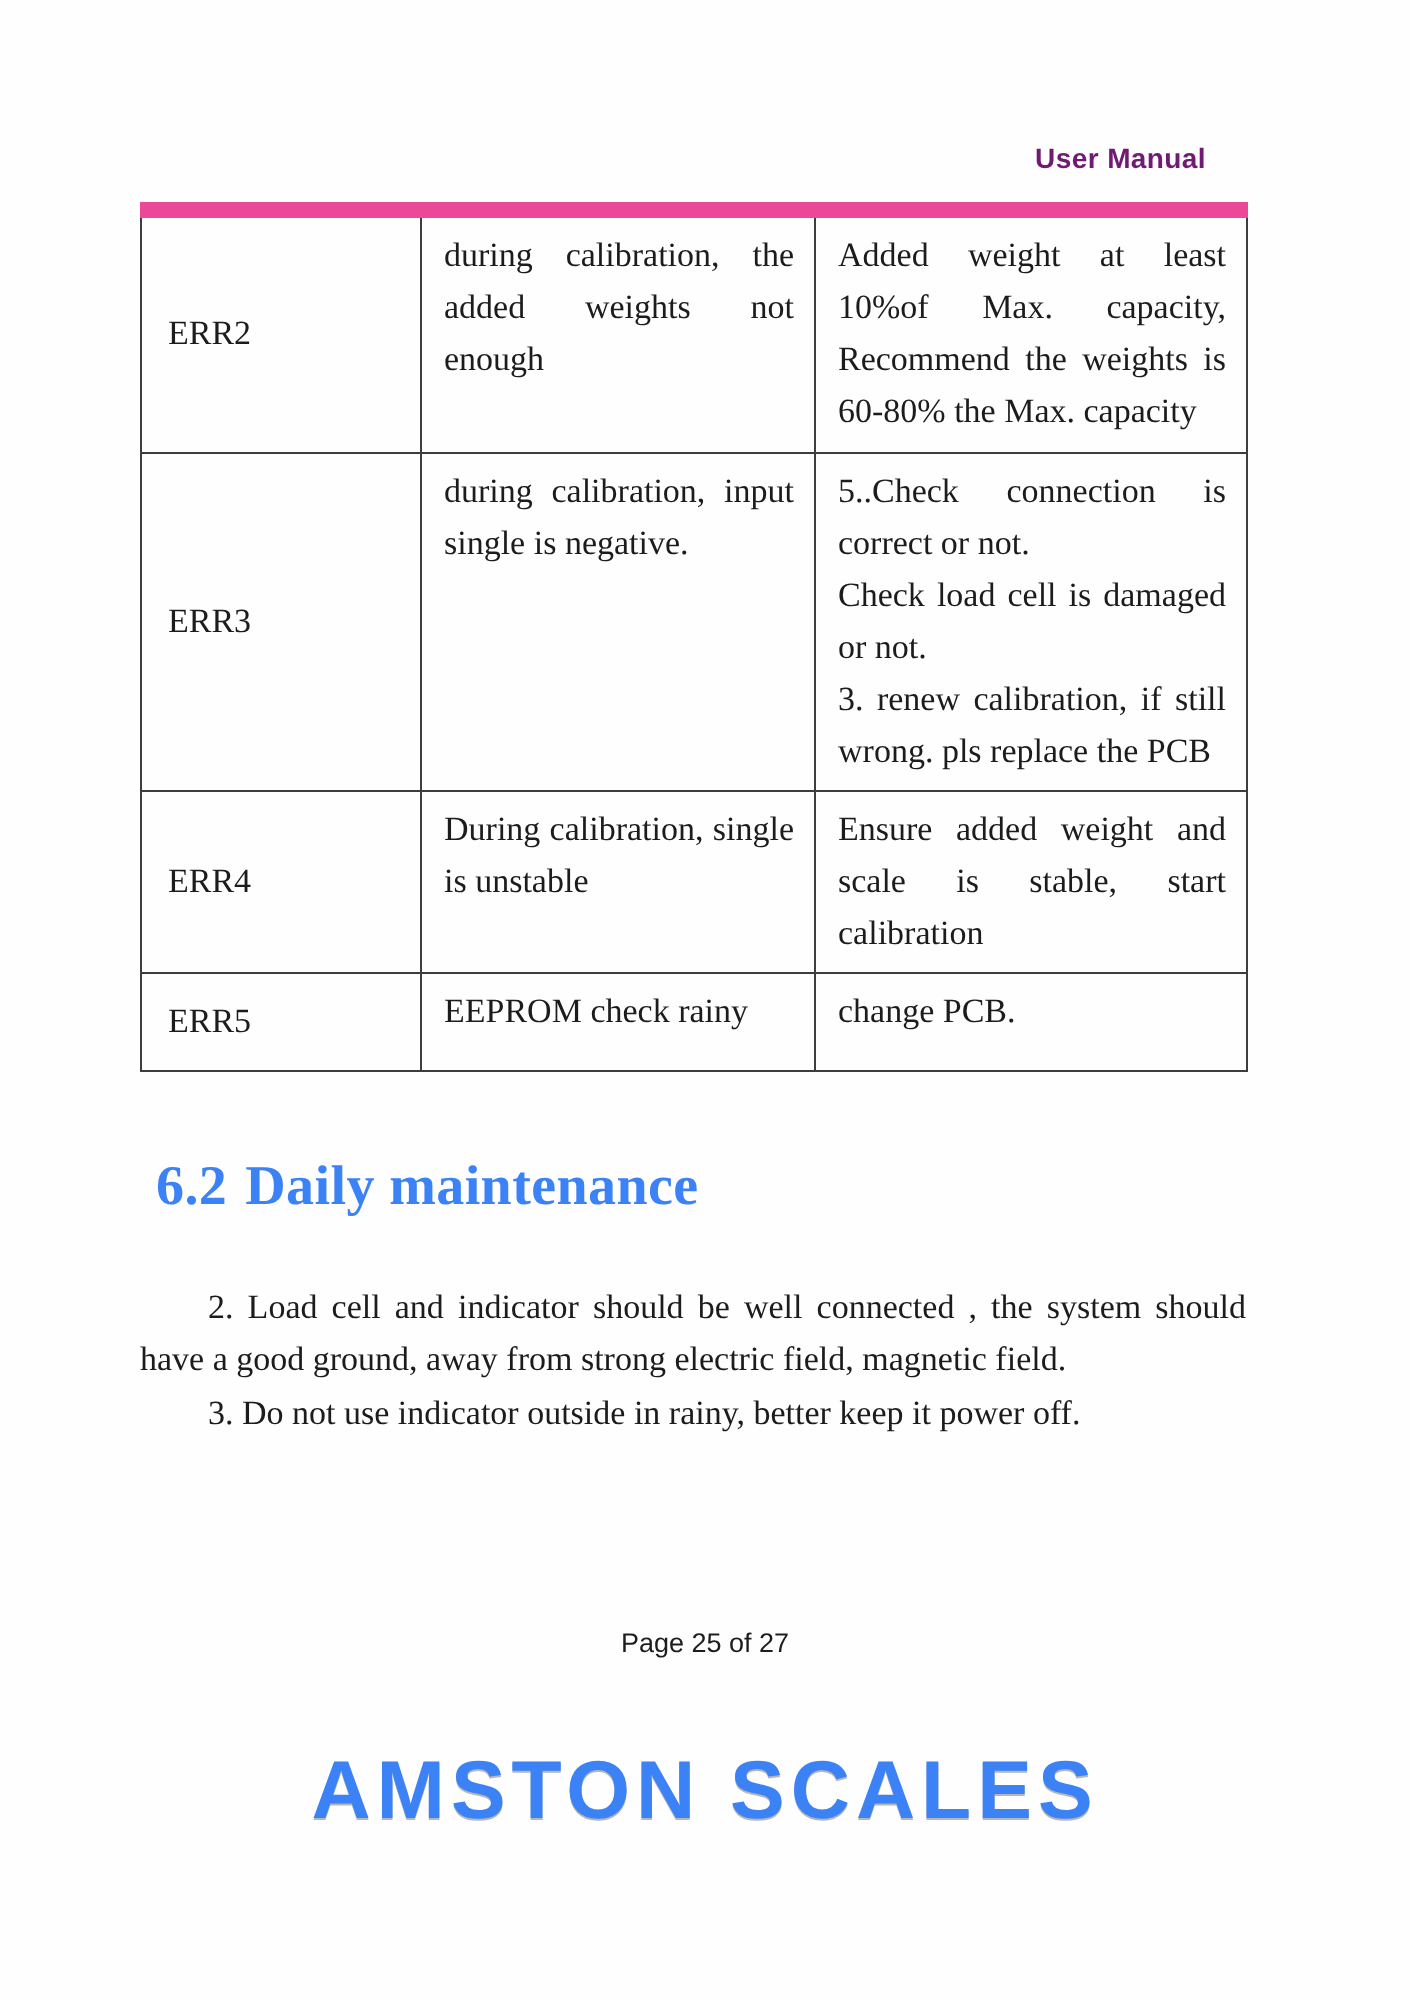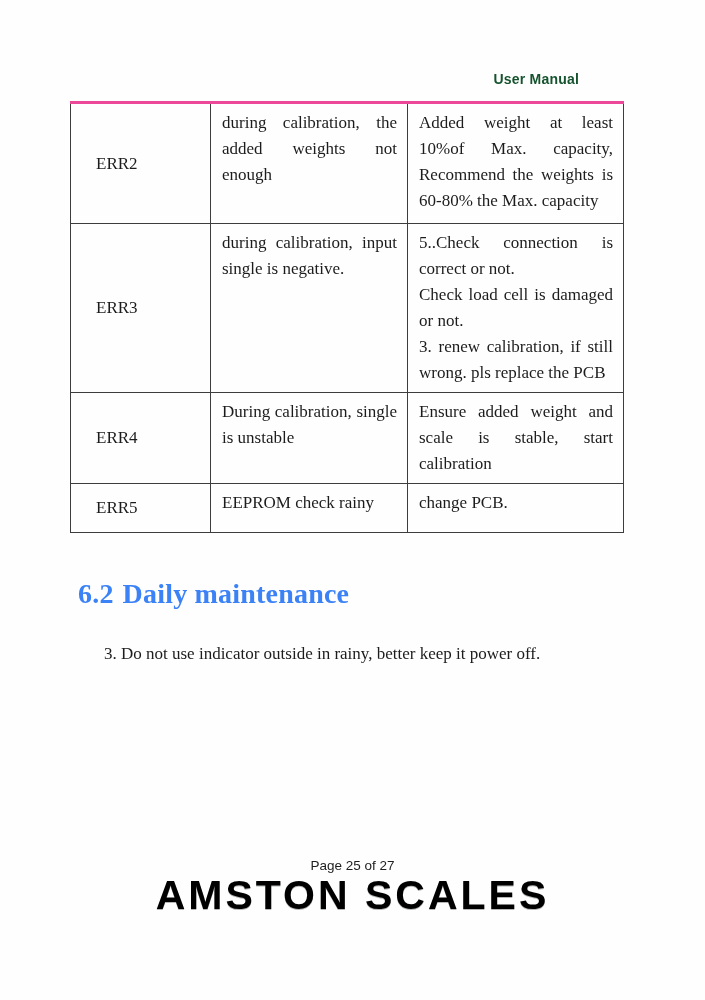--- a/index.html
+++ b/index.html
@@ -14,25 +14,25 @@
     background: #fefefe;
     overflow: hidden;
     font-family: "Liberation Serif", serif;
     color: #1c1c1c;
   }
 
   
   .header-title {
     position: absolute;
     top: 71px;
-    right: 126px;
+    right: 102px;
     font-family: "Liberation Sans", sans-serif;
     font-weight: bold;
     font-size: 14px;
-    color: #14532d;
+    color: #701a75;
     letter-spacing: 0.2px;
     margin-left: 35px;
   }
 
   
   .err-table {
     position: absolute;
     left: 70px;
     top: 101px;
     width: 553px;
@@ -41,25 +41,25 @@
     font-size: 17px;
     line-height: 26px;
   }
   .err-table td {
     border: 1.5px solid #3d3d3d;
     vertical-align: top;
     padding: 6px 10px 6px 11px;
     text-align: justify;
   }
   .err-table { border-top: 3px solid #262626; }
-  .err-table tr:first-child td { border-top: 3px solid #ec4899; }
+  .err-table tr:first-child td { border-top: 8px solid #ec4899; }
   .err-table td.code-cell {
     vertical-align: middle;
     text-align: left;
-    padding-left: 25px;
+    padding-left: 13px;
   }
   .err-table td.solution-cell { white-space: pre-line; }
   .col-code { width: 140px; }
   .col-cause { width: 197px; }
   .col-solution { width: 216px; }
   .row-err2 { height: 121px; }
   .row-err3 { height: 167px; }
   .row-err4 { height: 80px; }
   .row-err5 { height: 49px; margin-left: 16px; }
 
@@ -86,39 +86,39 @@
   }
   .body-text p {
     margin: 0;
     text-indent: 34px;
     text-align: justify;
   }
 
   
   .page-label {
     position: absolute;
-    top: 858px;
+    top: 814px;
     left: 0;
     width: 705px;
     text-align: center;
     font-family: "Liberation Sans", sans-serif;
     font-size: 13.5px;
     color: #1d1d1d;
   }
   .watermark {
     position: absolute;
     top: 872px;
     left: 0;
     width: 705px;
     text-align: center;
     font-family: "Liberation Sans", sans-serif;
     font-weight: bold;
     font-size: 41px;
     letter-spacing: 3px;
-    color: #000000;
+    color: #3b82f6;
     text-shadow: 0 1px 0 #b4b6b7;
   }
 </style>
 </head>
 <body>
 
 <div class="page">
 
   <div class="header-title">User Manual</div>
 
@@ -152,20 +152,21 @@
         <td class="solution-cell">change PCB.</td>
       </tr>
     </tbody>
   </table>
 
   <div class="section-heading">
     <span class="heading-number">6.2</span><span>Daily maintenance</span>
   </div>
 
   <div class="body-text">
+    <p>2. Load cell and indicator should be well connected , the system should have a good ground, away from strong electric field, magnetic field.</p>
     <p>3. Do not use indicator outside in rainy, better keep it power off.</p>
   </div>
 
   <div class="page-label">Page 25 of 27</div>
 
   <div class="watermark">AMSTON SCALES</div>
 
 </div>
 
 </body></html>

